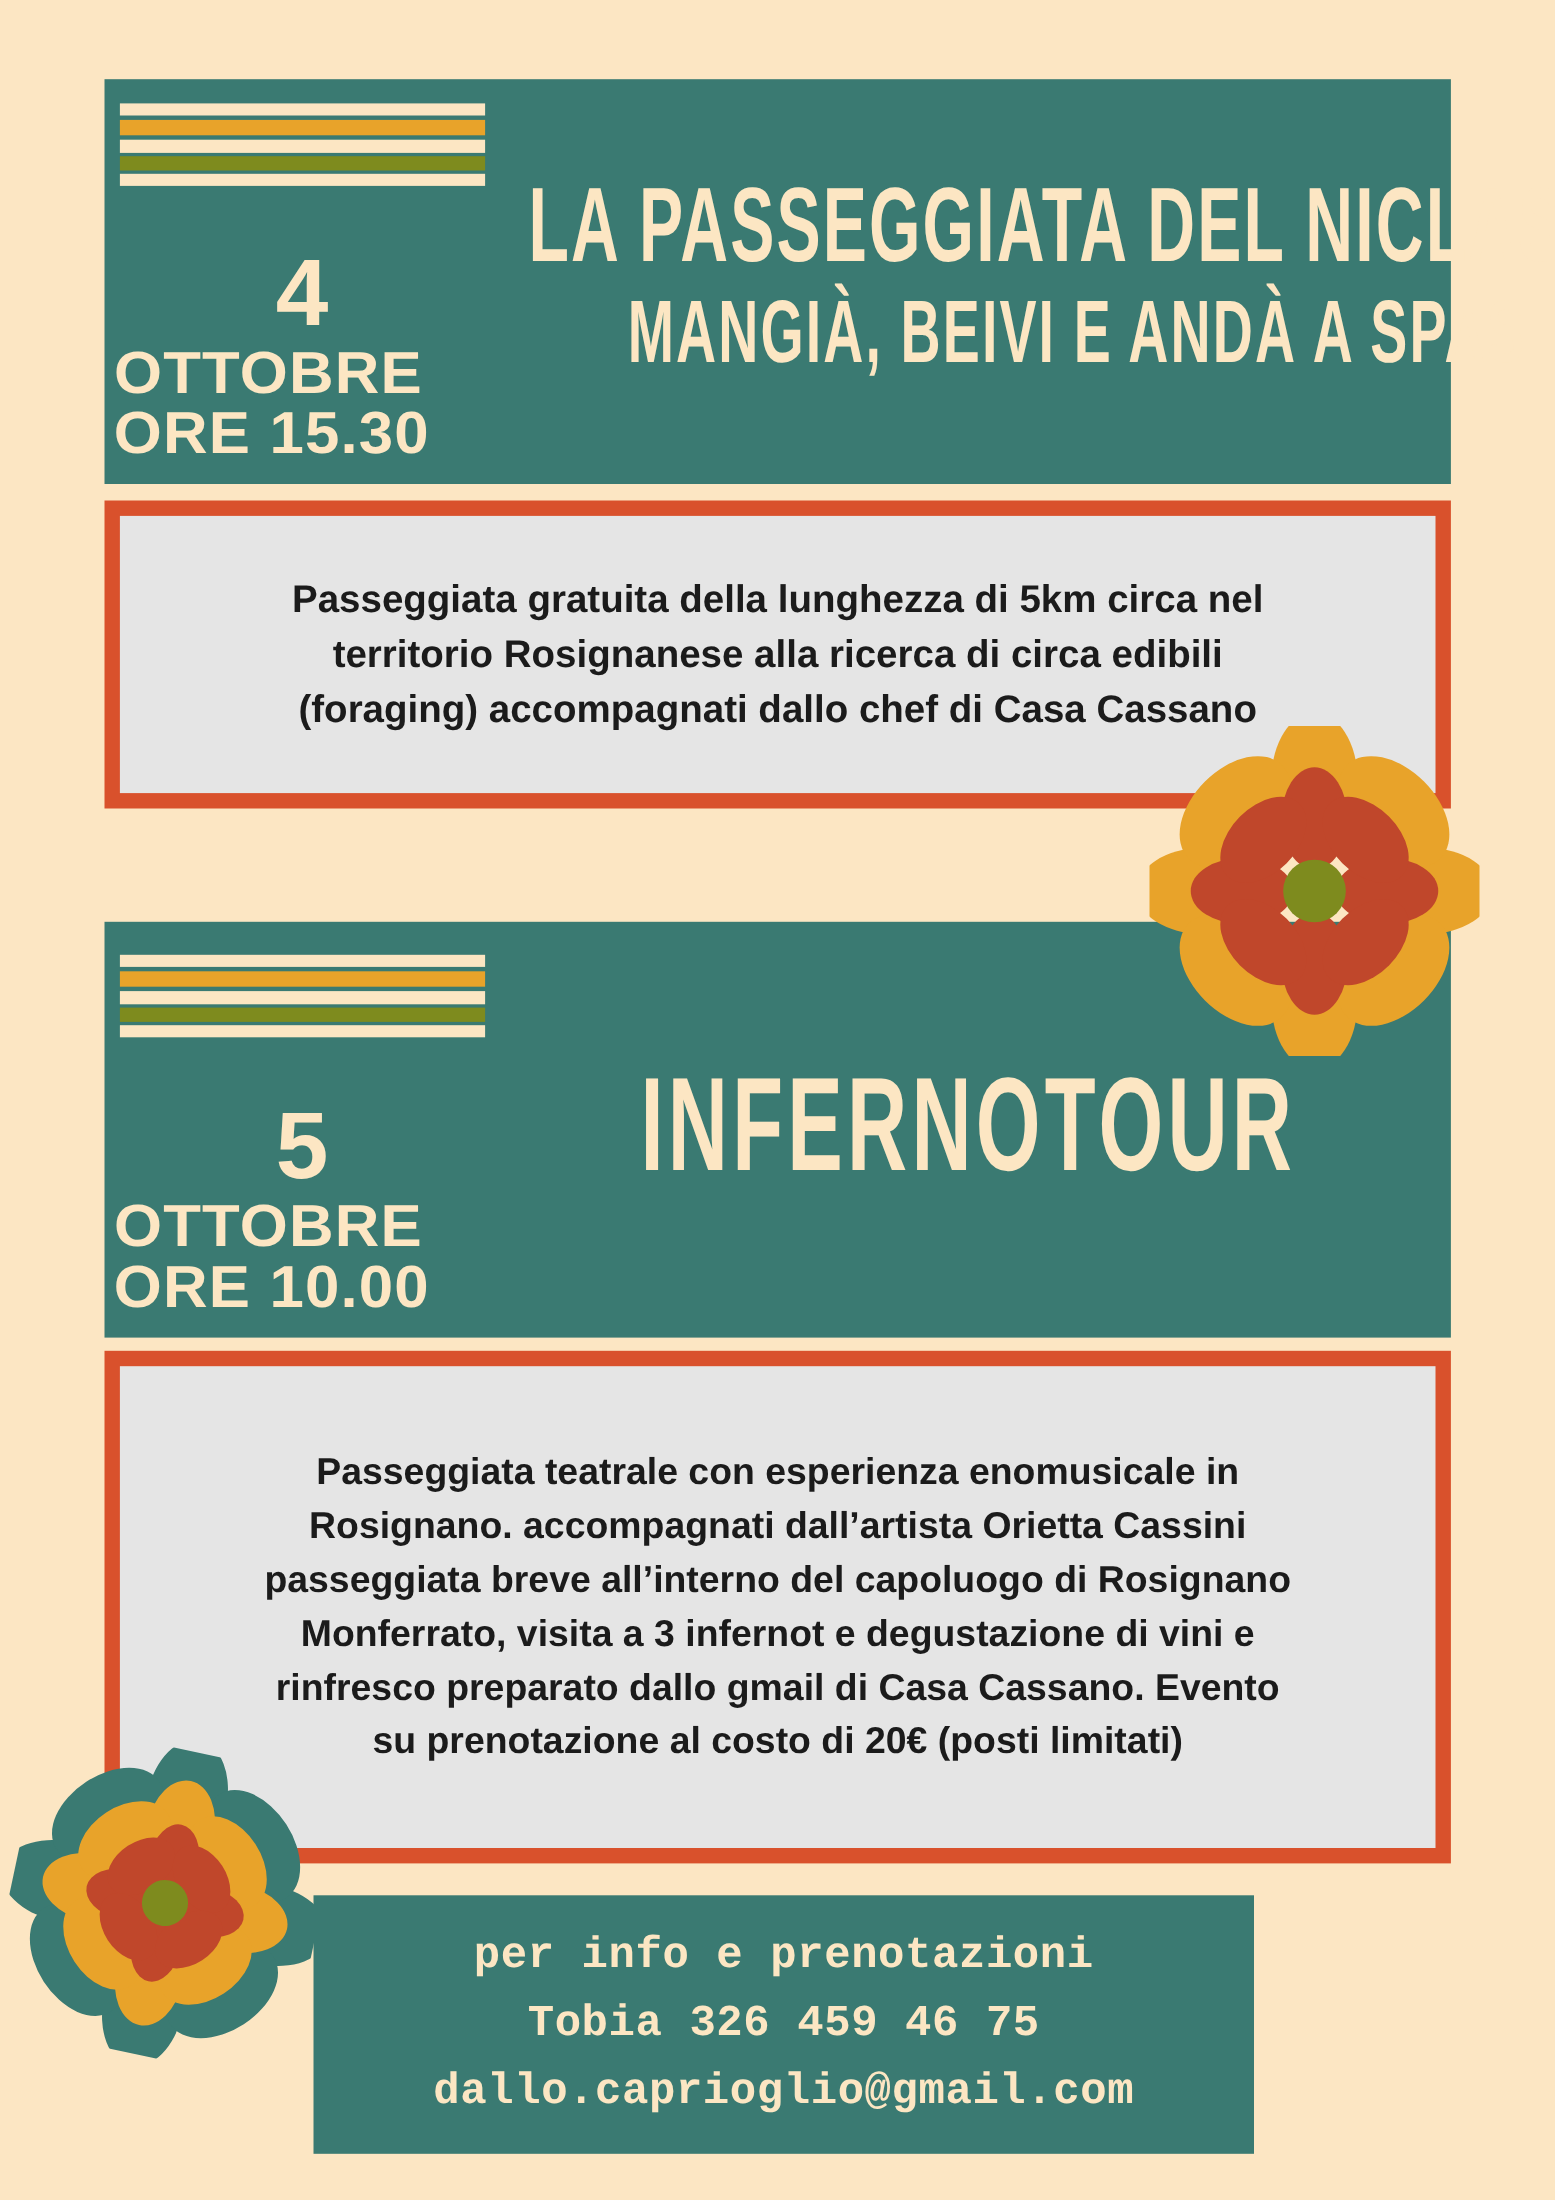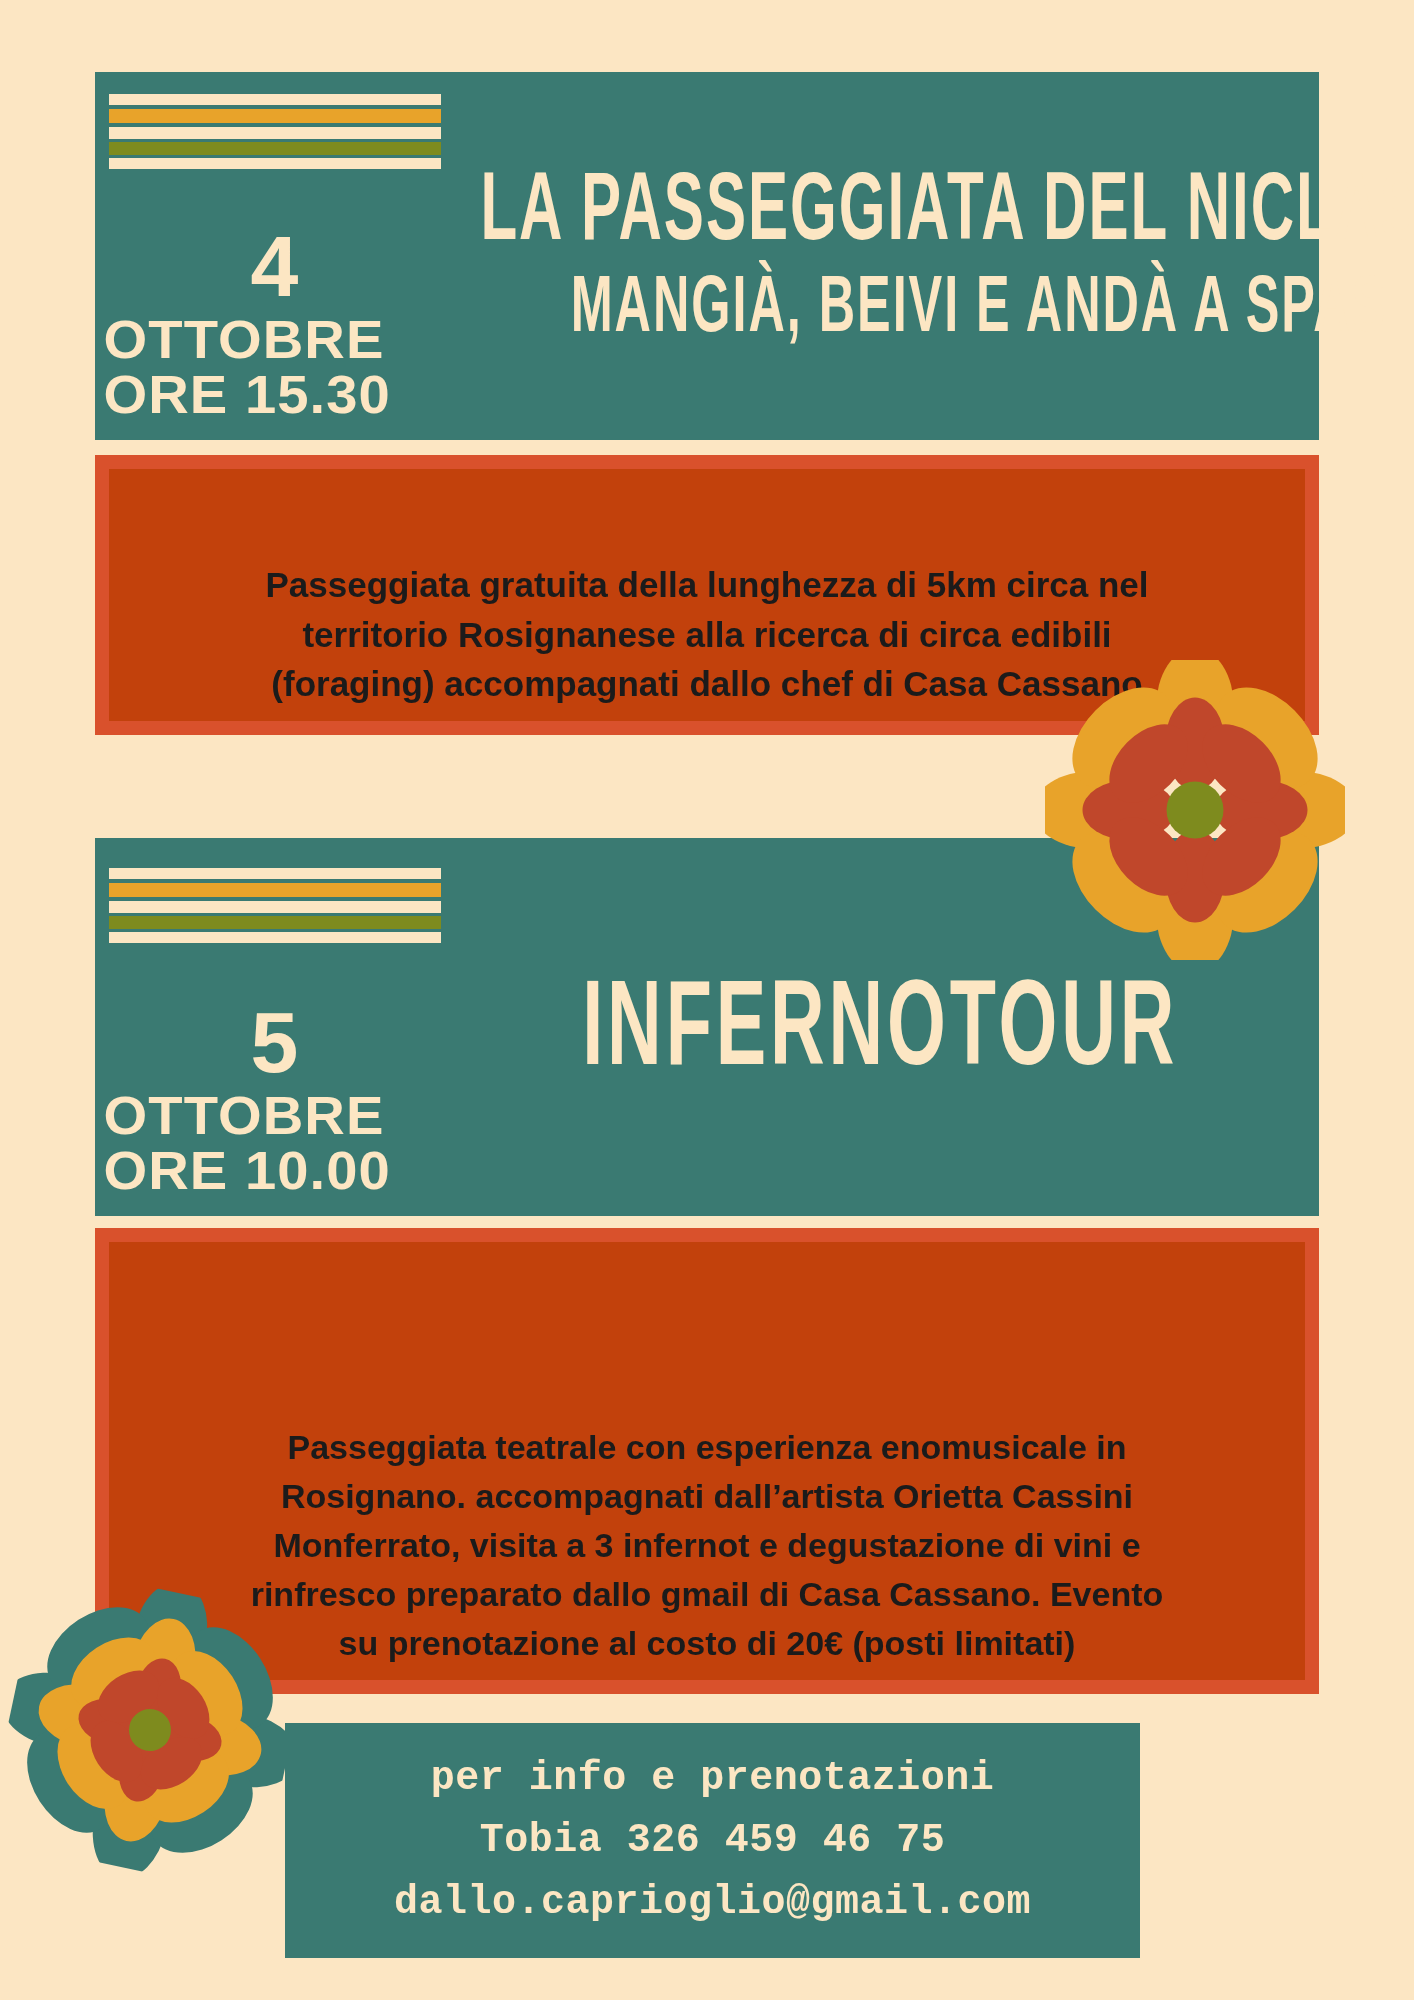--- a/index.html
+++ b/index.html
@@ -127,24 +127,24 @@
     background: #D9512C;
     padding: 14px;
   }
   #desc-1 { top: 455px; height: 280px; }
   #desc-2 { top: 1228px; height: 466px; }
 
   .desc-inner {
     width: 100%;
     height: 100%;
     box-sizing: border-box;
-    background: #c2410c;
+    background: #e5e5e5;
     display: flex;
     flex-direction: column;
-    justify-content: flex-end;
+    justify-content: center;
     align-items: center;
     padding: 12px 34px;
   }
   .desc-line {
     color: #1B1B1B;
     font-size: 35px;
     font-weight: 700;
     line-height: 1.42;
     text-align: center;
     white-space: nowrap;
@@ -232,20 +232,21 @@
       <div class="title-col">
         <div class="event-title line1">INFERNOTOUR</div>
       </div>
     </div>
   </div>
 
   <div class="desc-box" id="desc-2">
     <div class="desc-inner">
       <div class="desc-line">Passeggiata teatrale con esperienza enomusicale in</div>
       <div class="desc-line">Rosignano. accompagnati dall’artista Orietta Cassini</div>
+      <div class="desc-line">passeggiata breve all’interno del capoluogo di Rosignano</div>
       <div class="desc-line">Monferrato, visita a 3 infernot e degustazione di vini e</div>
       <div class="desc-line">rinfresco preparato dallo gmail di Casa Cassano. Evento</div>
       <div class="desc-line">su prenotazione al costo di 20€ (posti limitati)</div>
     </div>
   </div>
 
   <div class="flower" id="flower-top-right">
     <svg viewBox="0 0 200 200" width="300" height="300" xmlns="http://www.w3.org/2000/svg">
       <g>
 

